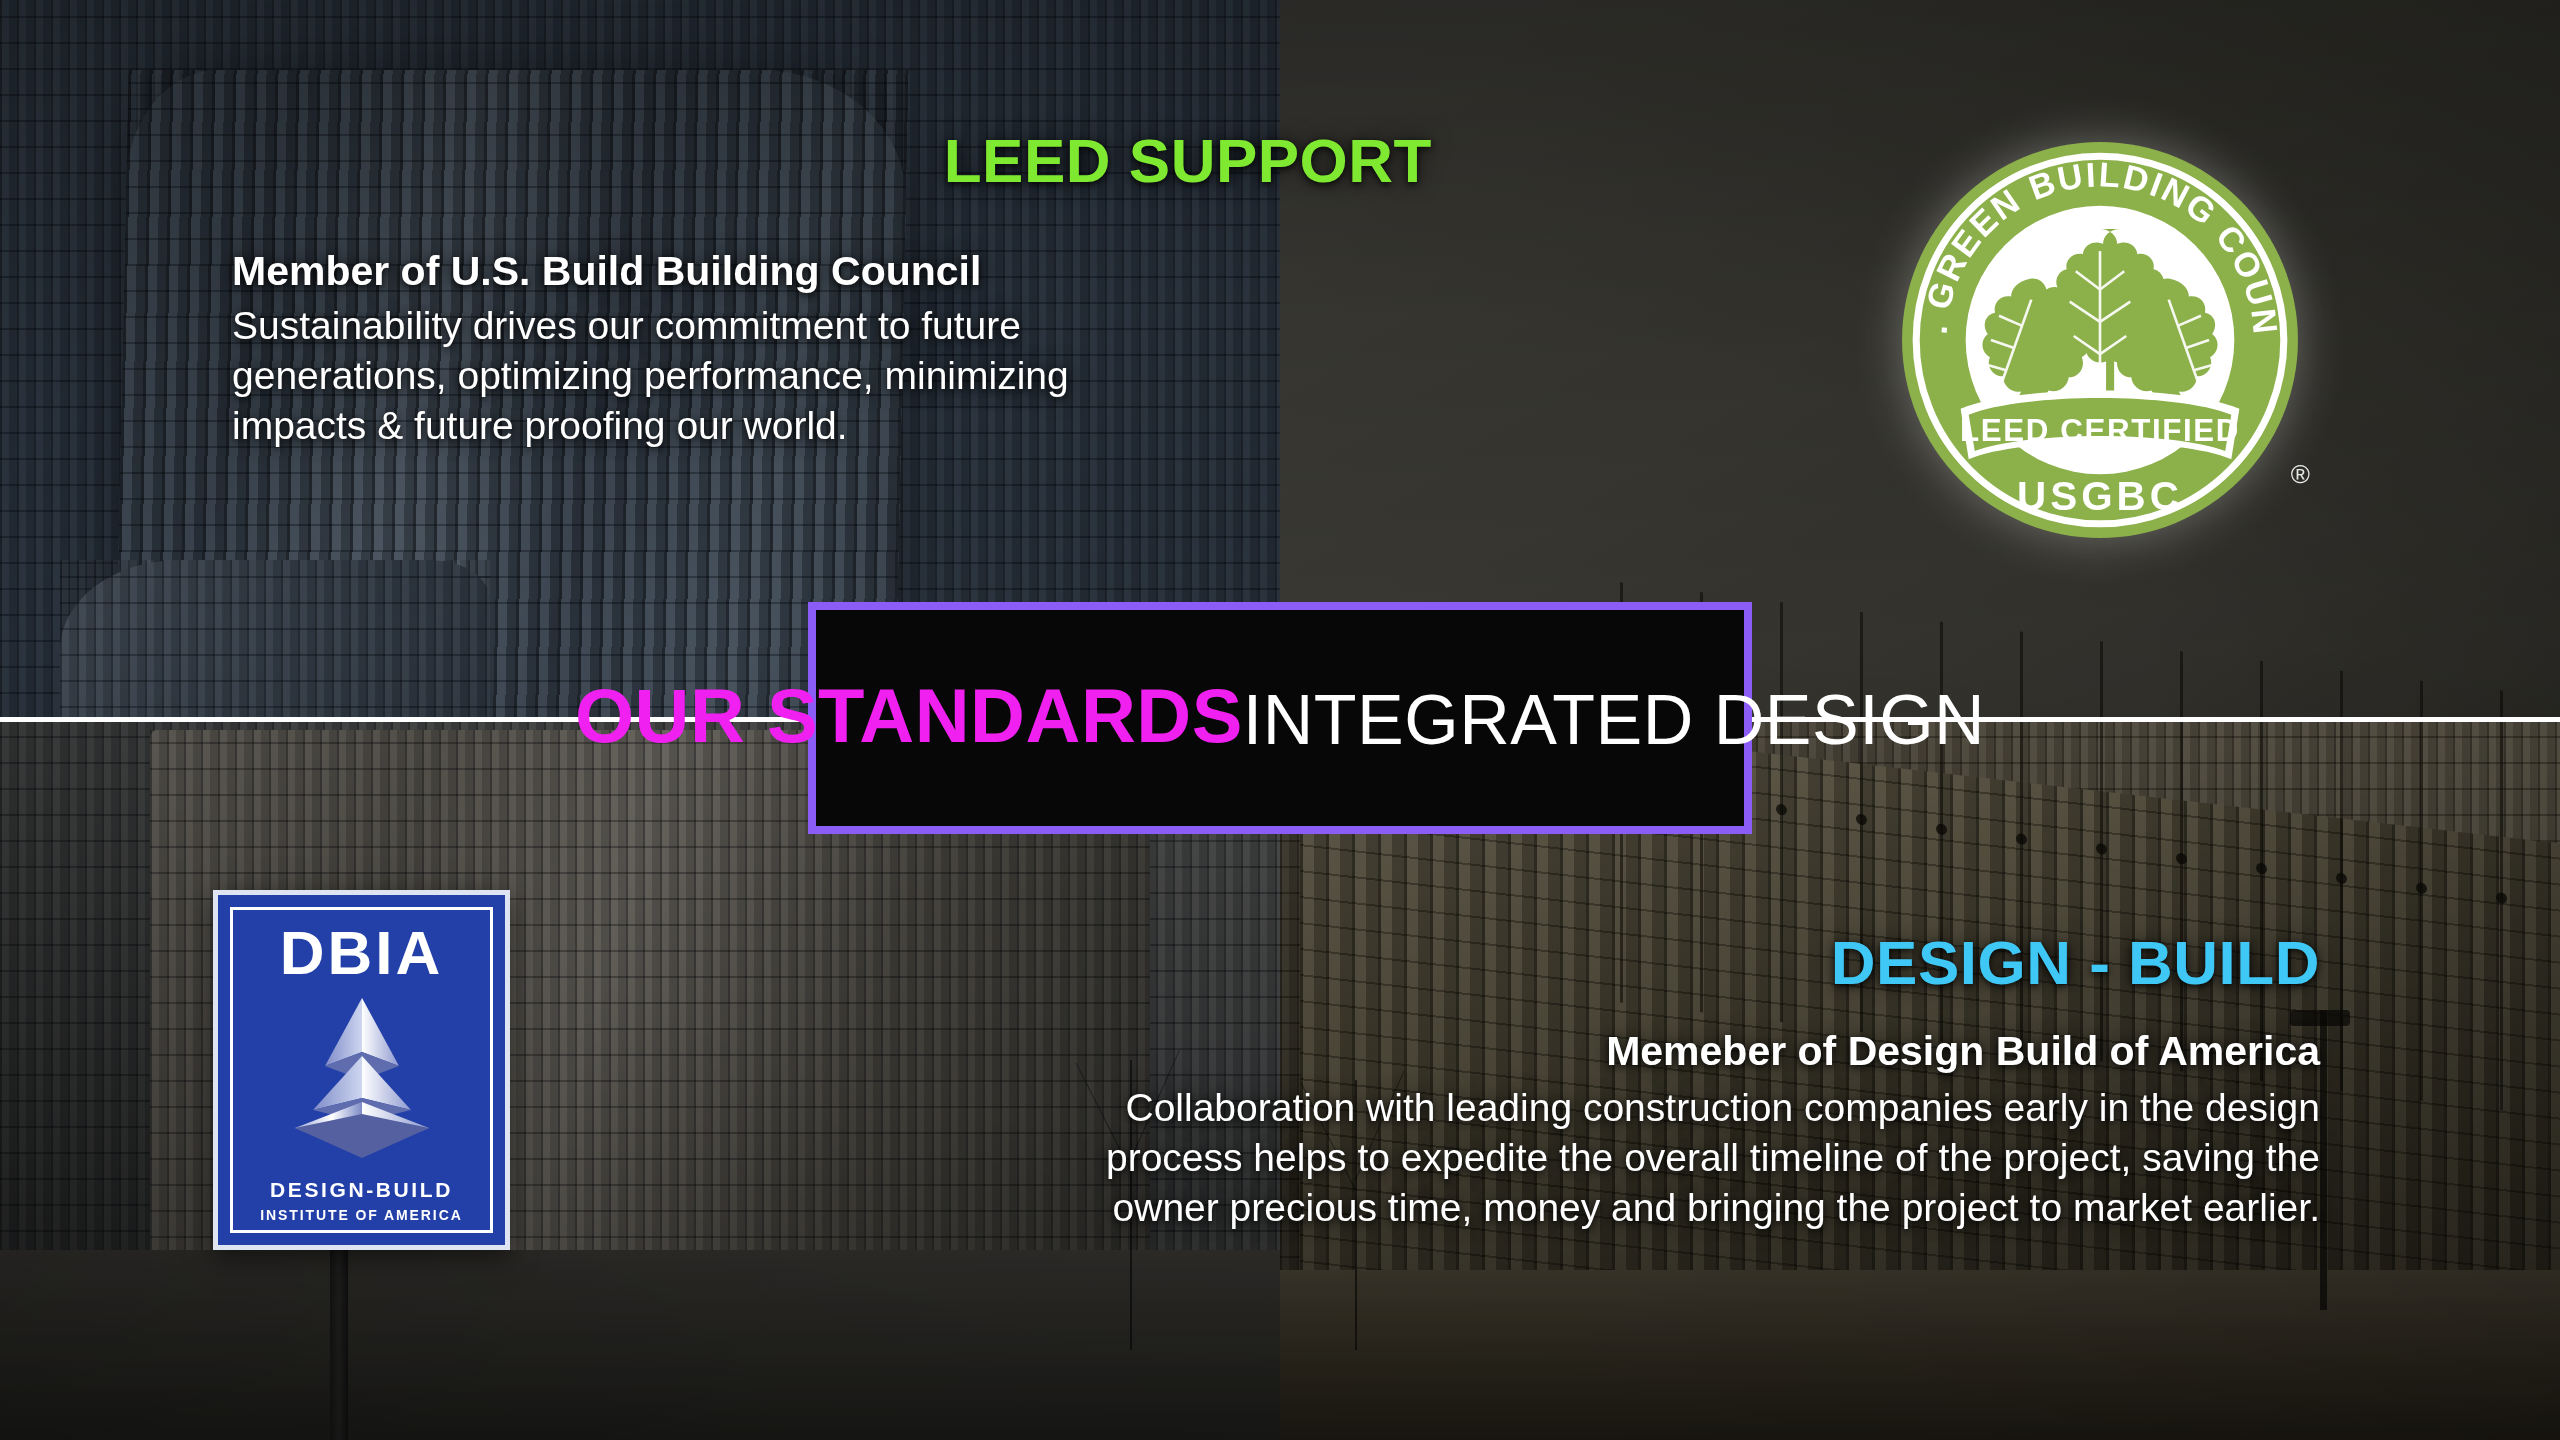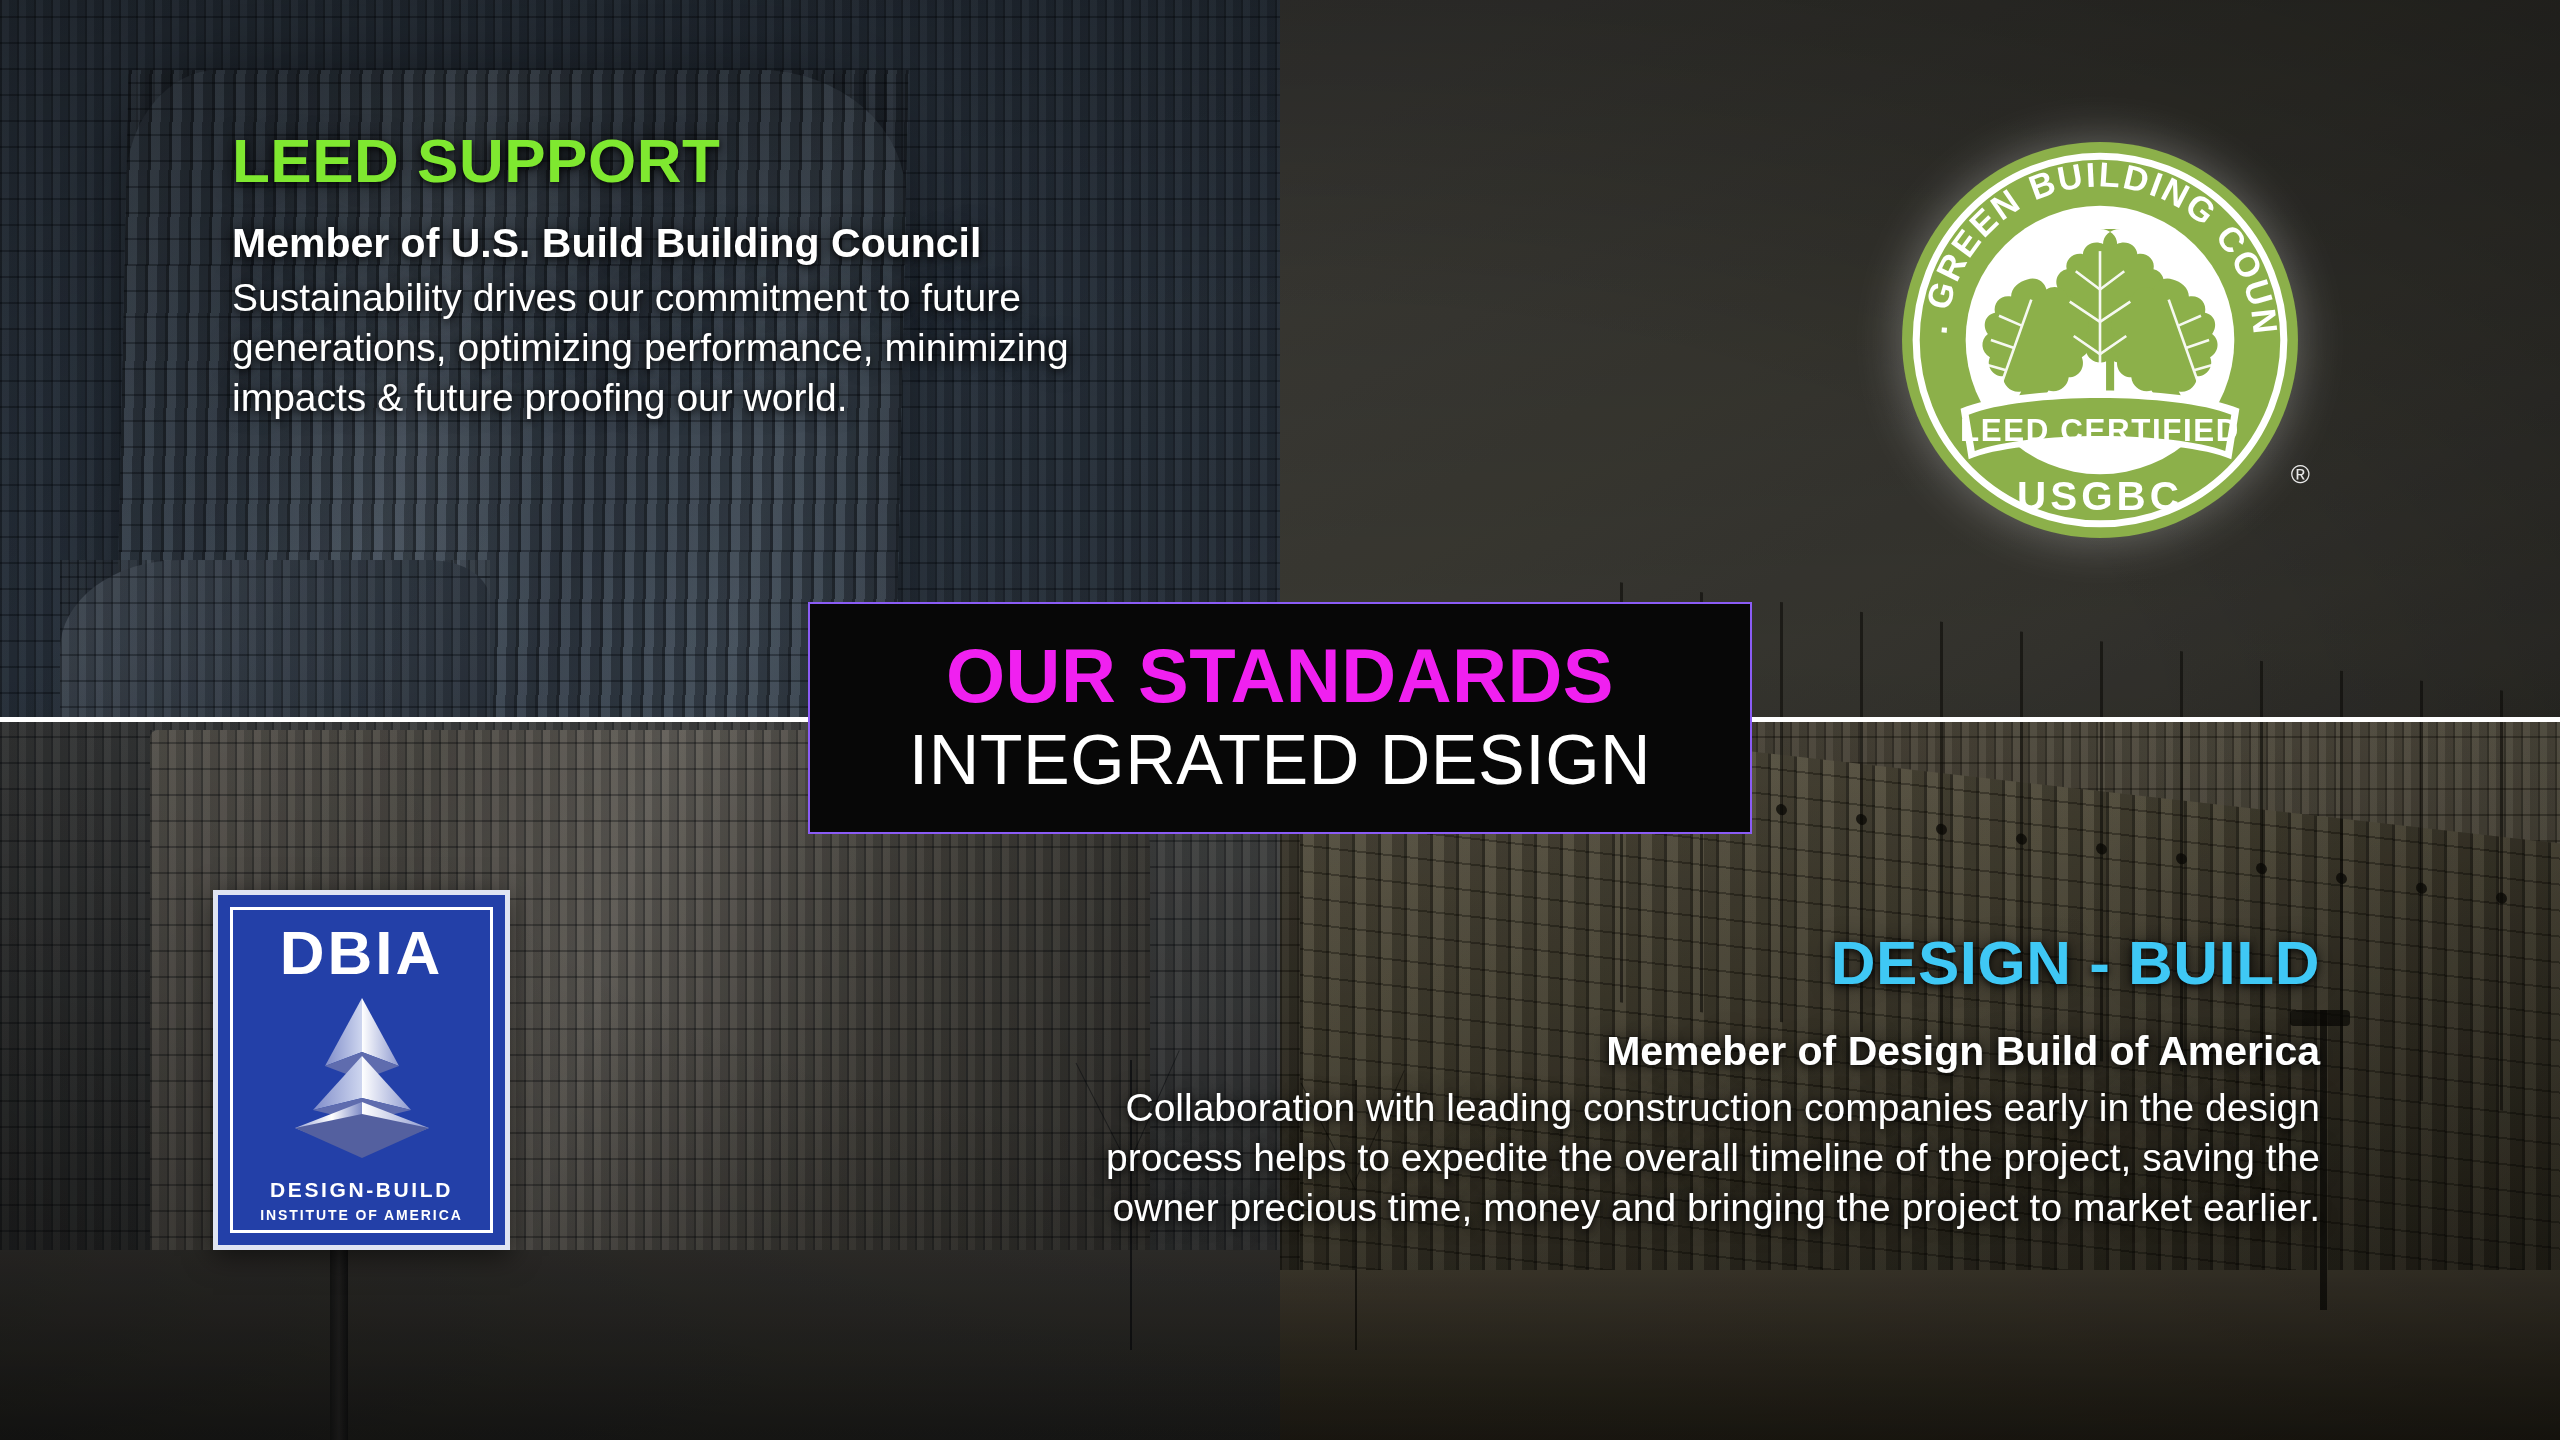--- a/index.html
+++ b/index.html
@@ -112,42 +112,42 @@
   
   .hline{position:absolute;left:0;top:717px;width:2560px;height:5px;background:#ffffff;}
 
   
   .tx{position:absolute;}
   .shadowed{text-shadow:0 2px 7px rgba(0,0,0,.85), 0 0 22px rgba(0,0,0,.6);}
 
   #leed-block{left:232px;top:128px;width:1200px;}
   .h-green{
     font-size:62px;font-weight:700;letter-spacing:.5px;color:#7FE830;
-    line-height:1.05;margin:0 0 28px 0;
+    line-height:1.05;margin:0 0 56px 0;text-align:right;
   }
   .sub-bold{
     font-size:41px;font-weight:700;color:#ffffff;line-height:1.12;margin:0 0 6px 0;
   }
   .body-lt{
     font-size:39px;font-weight:400;color:#ffffff;line-height:1.28;margin:0;
   }
 
   #db-block{left:700px;top:930px;width:1620px;text-align:right;}
   .h-cyan{
     font-size:62px;font-weight:700;letter-spacing:.5px;color:#3FC8F5;
     line-height:1.05;margin:0 0 34px 0;text-align:right;
   }
   #db-block .sub-bold{text-align:right;margin-bottom:8px;}
   #db-block .body-lt{text-align:right;line-height:1.28;}
 
   
   #banner{
     position:absolute;left:808px;top:602px;width:944px;height:232px;
-    background:#070707;border:2px solid #8b5cf6;box-sizing:border-box;
-    display:flex;flex-direction:column;align-items:center;justify-content:center;
+    background:#070707;border:8px solid #8b5cf6;box-sizing:border-box;
+    display:flex;flex-direction:row;align-items:center;justify-content:center;
   }
   #banner .line1{
     font-size:76px;font-weight:700;color:#F020F0;letter-spacing:.5px;
     line-height:1.0;margin:0 0 4px 0;white-space:nowrap;
   }
   #banner .line2{
     font-size:70px;font-weight:400;color:#ffffff;letter-spacing:.5px;
     line-height:1.05;margin:6px 0 0 0;white-space:nowrap;
   }
 

